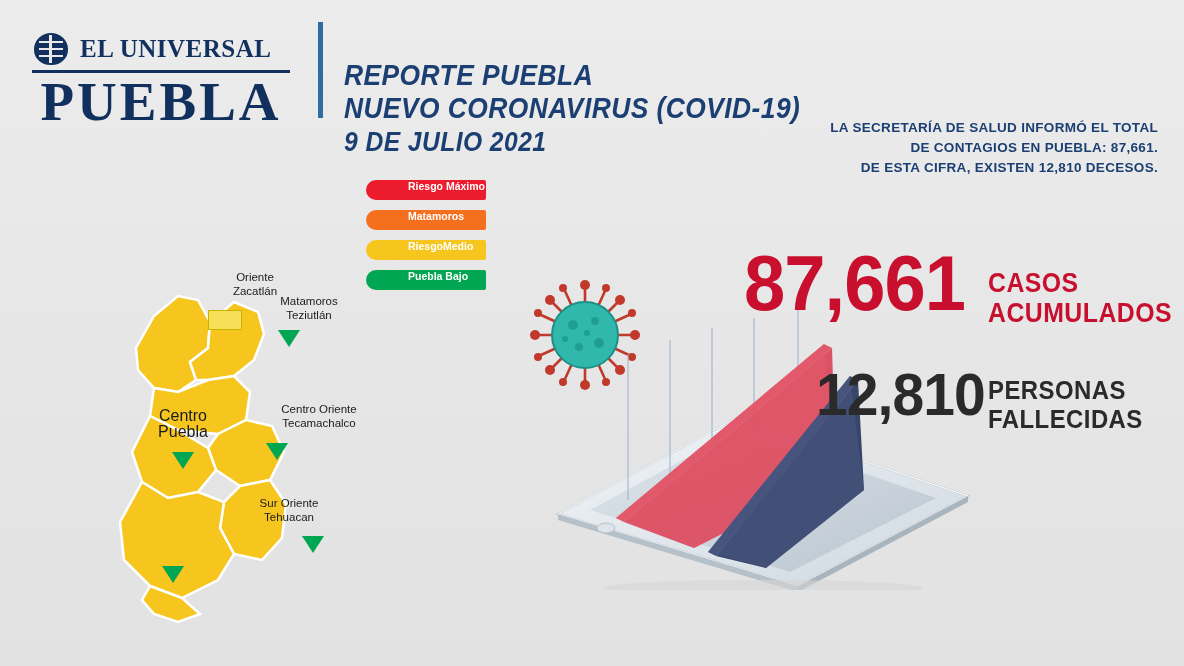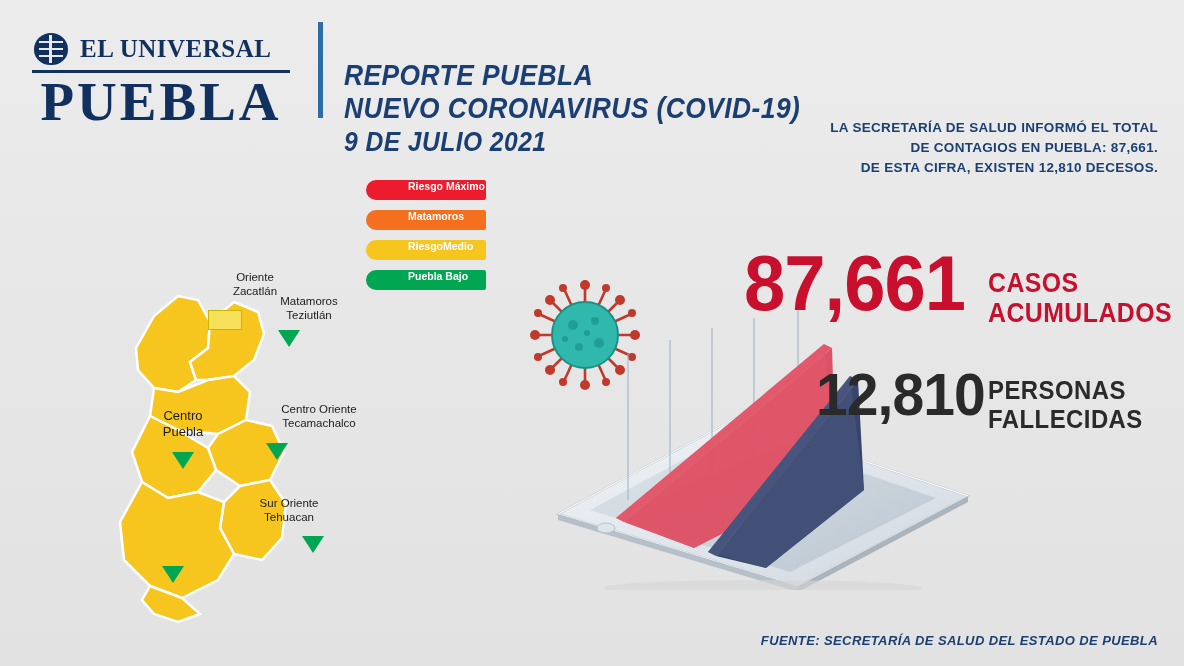--- a/index.html
+++ b/index.html
@@ -266,21 +266,21 @@
       <div>Zacatlán</div>
     </div>
     <div class="map-label" style="left:196px; top:64px; width:110px;">
       <div>Matamoros</div>
       <div>Teziutlán</div>
     </div>
     <div class="map-label" style="left:196px; top:172px; width:130px;">
       <div>Centro Oriente</div>
       <div>Tecamachalco</div>
     </div>
-    <div class="map-label" style="left:80px; top:178px; width:90px; font-size:13px; line-height:16px;">
+    <div class="map-label" style="left:80px; top:178px; width:90px; font-size:16px; line-height:16px;">
       <div>Centro</div>
       <div>Puebla</div>
     </div>
     <div class="map-label" style="left:176px; top:266px; width:110px;">
       <div>Sur Oriente</div>
       <div>Tehuacan</div>
     </div>
   </div>
 
   <div class="virus">
@@ -387,14 +387,13 @@
     <div>CASOS</div>
     <div>ACUMULADOS</div>
   </div>
 
   <div class="stat-deaths">12,810</div>
   <div class="stat-deaths-label">
     <div>PERSONAS</div>
     <div>FALLECIDAS</div>
   </div>
 
-  <div class="source">FUENTE: SECRETARÍA DE SALUD DEL ESTADO DE PUEBLA</div>
 </div>
 
 </body></html>

